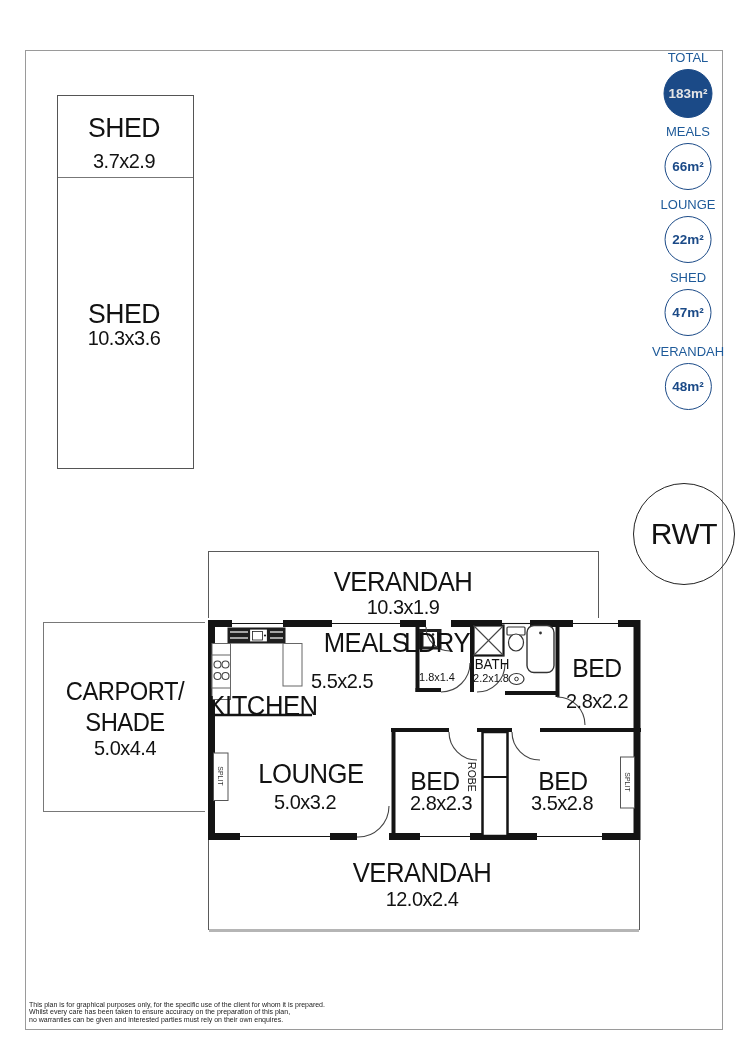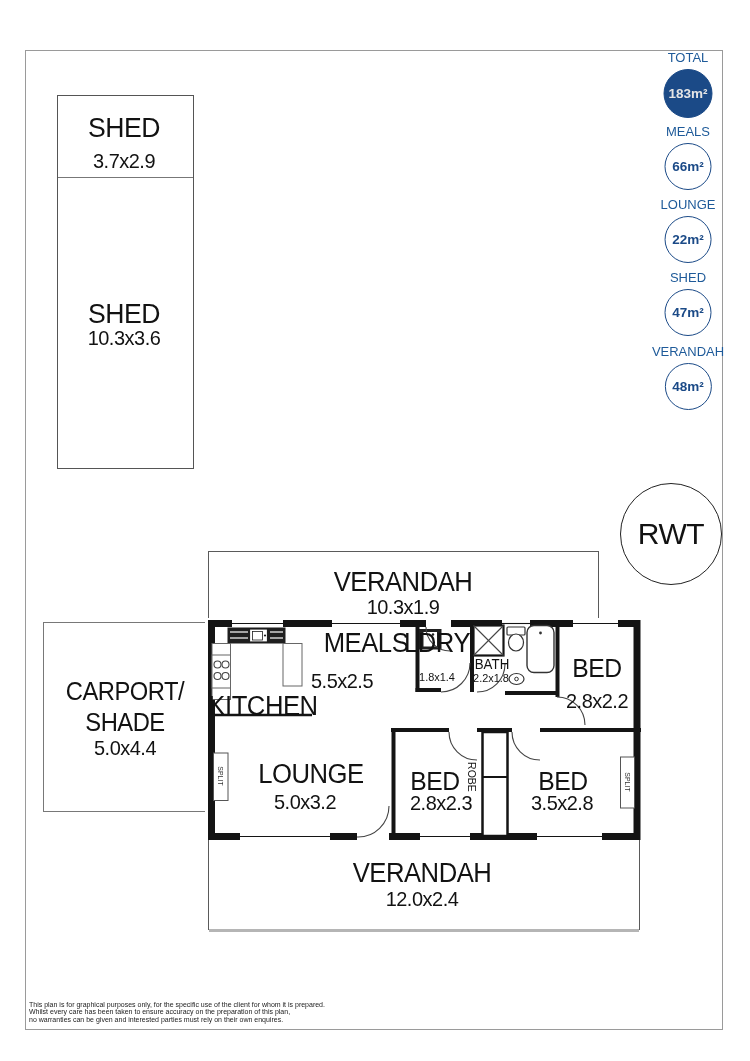--- a/index.html
+++ b/index.html
@@ -19,21 +19,21 @@
   .t28{font-size:28px;} .t14{font-size:14px;letter-spacing:0;} .t11{font-size:11.5px;letter-spacing:0;}
   .vert{writing-mode:vertical-rl;transform:translate(-50%,-50%);letter-spacing:0;}
   .robe-t{font-size:10.5px;}
   .split-t{font-size:7px;color:#333;}
   .badge{position:absolute;transform:translateX(-50%);text-align:center;}
   .badge-label{font-size:13px;font-weight:400;color:#1e5a99;letter-spacing:0;}
   .badge-circle{border-radius:50%;display:flex;align-items:center;justify-content:center;
                 font-size:13.5px;font-weight:700;margin:4px auto 0;}
   .badge-circle.outline{width:45px;height:45px;border:1.4px solid #1b4a87;color:#1b4a87;background:#fff;}
   .badge-circle.filled{width:47px;height:47px;background:#1b4a87;color:#e5e5e5;border:1.4px solid #1b4a87;}
-  .rwt{position:absolute;left:620px;top:483px;width:100px;height:100px;border:1.6px solid #222;
+  .rwt{position:absolute;left:633px;top:483px;width:100px;height:100px;border:1.6px solid #222;
        border-radius:50%;display:flex;align-items:center;justify-content:center;
        font-size:30px;color:#121212;letter-spacing:-0.5px;}
   .disclaimer{position:absolute;left:29px;top:1001px;font-size:7px;line-height:7.3px;color:#222;
               letter-spacing:0;}
 </style>
 </head>
 <body>
 
 <div class="stage">
 

